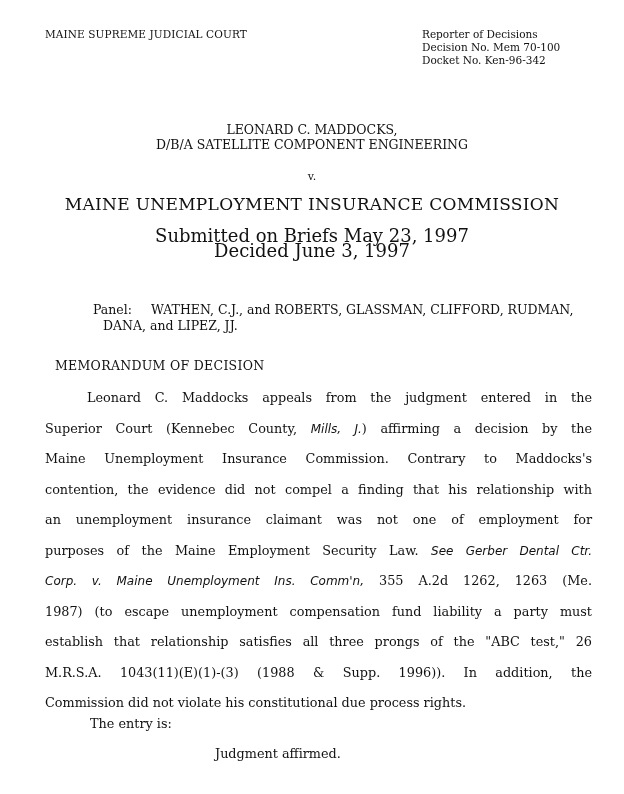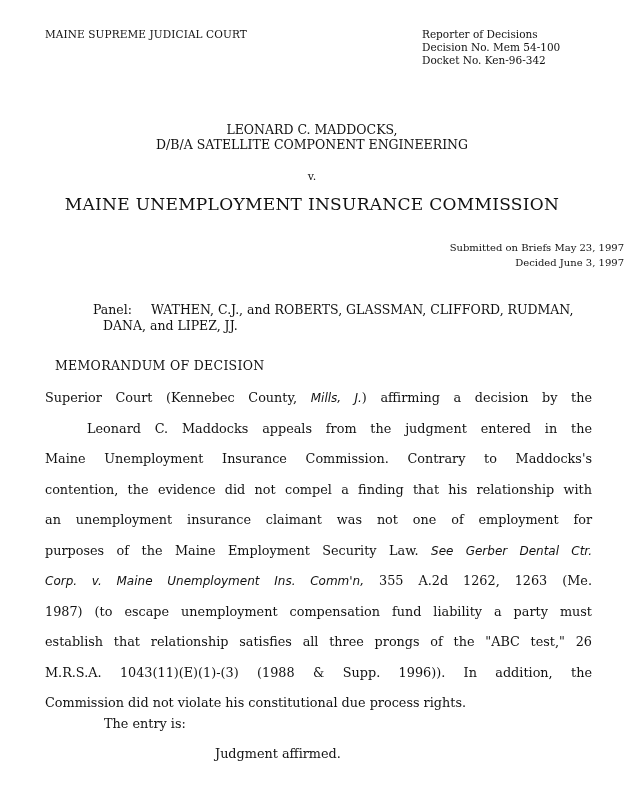--- a/index.html
+++ b/index.html
@@ -9,43 +9,43 @@
     color: #111111;
   }
   .abs { position: absolute; white-space: nowrap; }
   .hdr-left { left: 45px; top: 28px; font-size: 10.5px; letter-spacing: 0.1px; }
   .hdr-right { left: 422px; top: 28px; font-size: 10.5px; line-height: 13px; }
   .center { left: 0; width: 624px; text-align: center; }
   .caption { font-size: 12.5px; line-height: 15px; }
   .c1 { top: 122px; }
   .c-v { top: 170px; font-size: 11px; }
   .c2 { top: 194px; font-size: 17px; letter-spacing: 0.3px; }
-  .dates { top: 240px; font-size: 10px; line-height: 15px; text-align: right; }
+  .dates { top: 228px; font-size: 18px; line-height: 15px; }
   .panel { left: 45px; top: 302px; font-size: 12.5px; line-height: 16px; }
   .panel .lbl { display: inline-block; width: 58px; margin-left: 48px; }
   .panel .l2 { padding-left: 58px; }
   .memo { left: 55px; top: 358px; font-size: 12.5px; letter-spacing: 0.3px; }
   .body {
     position: absolute; left: 45px; top: 383px; width: 547px;
     font-size: 12.8px; line-height: 30.5px;
   }
   .line { display: block; text-align: justify; text-align-last: justify; white-space: nowrap; }
   .line.indent { padding-left: 42px; }
   .line.last { text-align-last: left; }
-  .entry { left: 104px; top: 716px; font-size: 12.8px; }
+  .entry { left: 90px; top: 716px; font-size: 12.8px; }
   .judg { left: 215px; top: 746px; font-size: 12.8px; }
   i { font-family: "DejaVu Sans", "Liberation Sans", sans-serif; font-style: italic; font-size: 12px; }
 </style>
 </head>
 <body>
 
 <div class="abs hdr-left">MAINE SUPREME JUDICIAL COURT</div>
 <div class="abs hdr-right">
   <div>Reporter of Decisions</div>
-  <div>Decision No. Mem 54-100</div>
+  <div>Decision No. Mem 70-100</div>
   <div>Docket No. Ken-96-342</div>
 </div>
 
 <div class="abs center caption c1">
   <div>LEONARD C. MADDOCKS,</div>
   <div>D/B/A SATELLITE COMPONENT ENGINEERING</div>
 </div>
 <div class="abs center c-v">v.</div>
 <div class="abs center c2">MAINE UNEMPLOYMENT INSURANCE COMMISSION</div>
 
@@ -55,22 +55,22 @@
 </div>
 
 <div class="abs panel">
   <div><span class="lbl">Panel:</span><span>WATHEN, C.J., and ROBERTS, GLASSMAN, CLIFFORD, RUDMAN,</span></div>
   <div class="l2">DANA, and LIPEZ, JJ.</div>
 </div>
 
 <div class="abs memo">MEMORANDUM OF DECISION</div>
 
 <div class="body">
+  <span class="line indent">Leonard C. Maddocks appeals from the judgment entered in the</span>
   <span class="line"><span>Superior Court (Kennebec County,</span> <i>Mills, J.</i><span>) affirming a decision by the</span></span>
-  <span class="line indent">Leonard C. Maddocks appeals from the judgment entered in the</span>
   <span class="line">Maine Unemployment Insurance Commission.  Contrary to Maddocks's</span>
   <span class="line">contention, the evidence did not compel a finding that his relationship with</span>
   <span class="line">an unemployment insurance claimant was not one of employment for</span>
   <span class="line"><span>purposes of the Maine Employment Security Law.</span>  <i>See Gerber Dental Ctr.</i></span>
   <span class="line"><i>Corp. v. Maine Unemployment Ins. Comm'n,</i> <span>355 A.2d 1262, 1263 (Me.</span></span>
   <span class="line">1987) (to escape unemployment compensation fund liability a party must</span>
   <span class="line">establish that relationship satisfies all three prongs of the "ABC test," 26</span>
   <span class="line">M.R.S.A. 1043(11)(E)(1)-(3) (1988 &amp; Supp. 1996)).  In addition, the</span>
   <span class="line last">Commission did not violate his constitutional due process rights.</span>
 </div>

